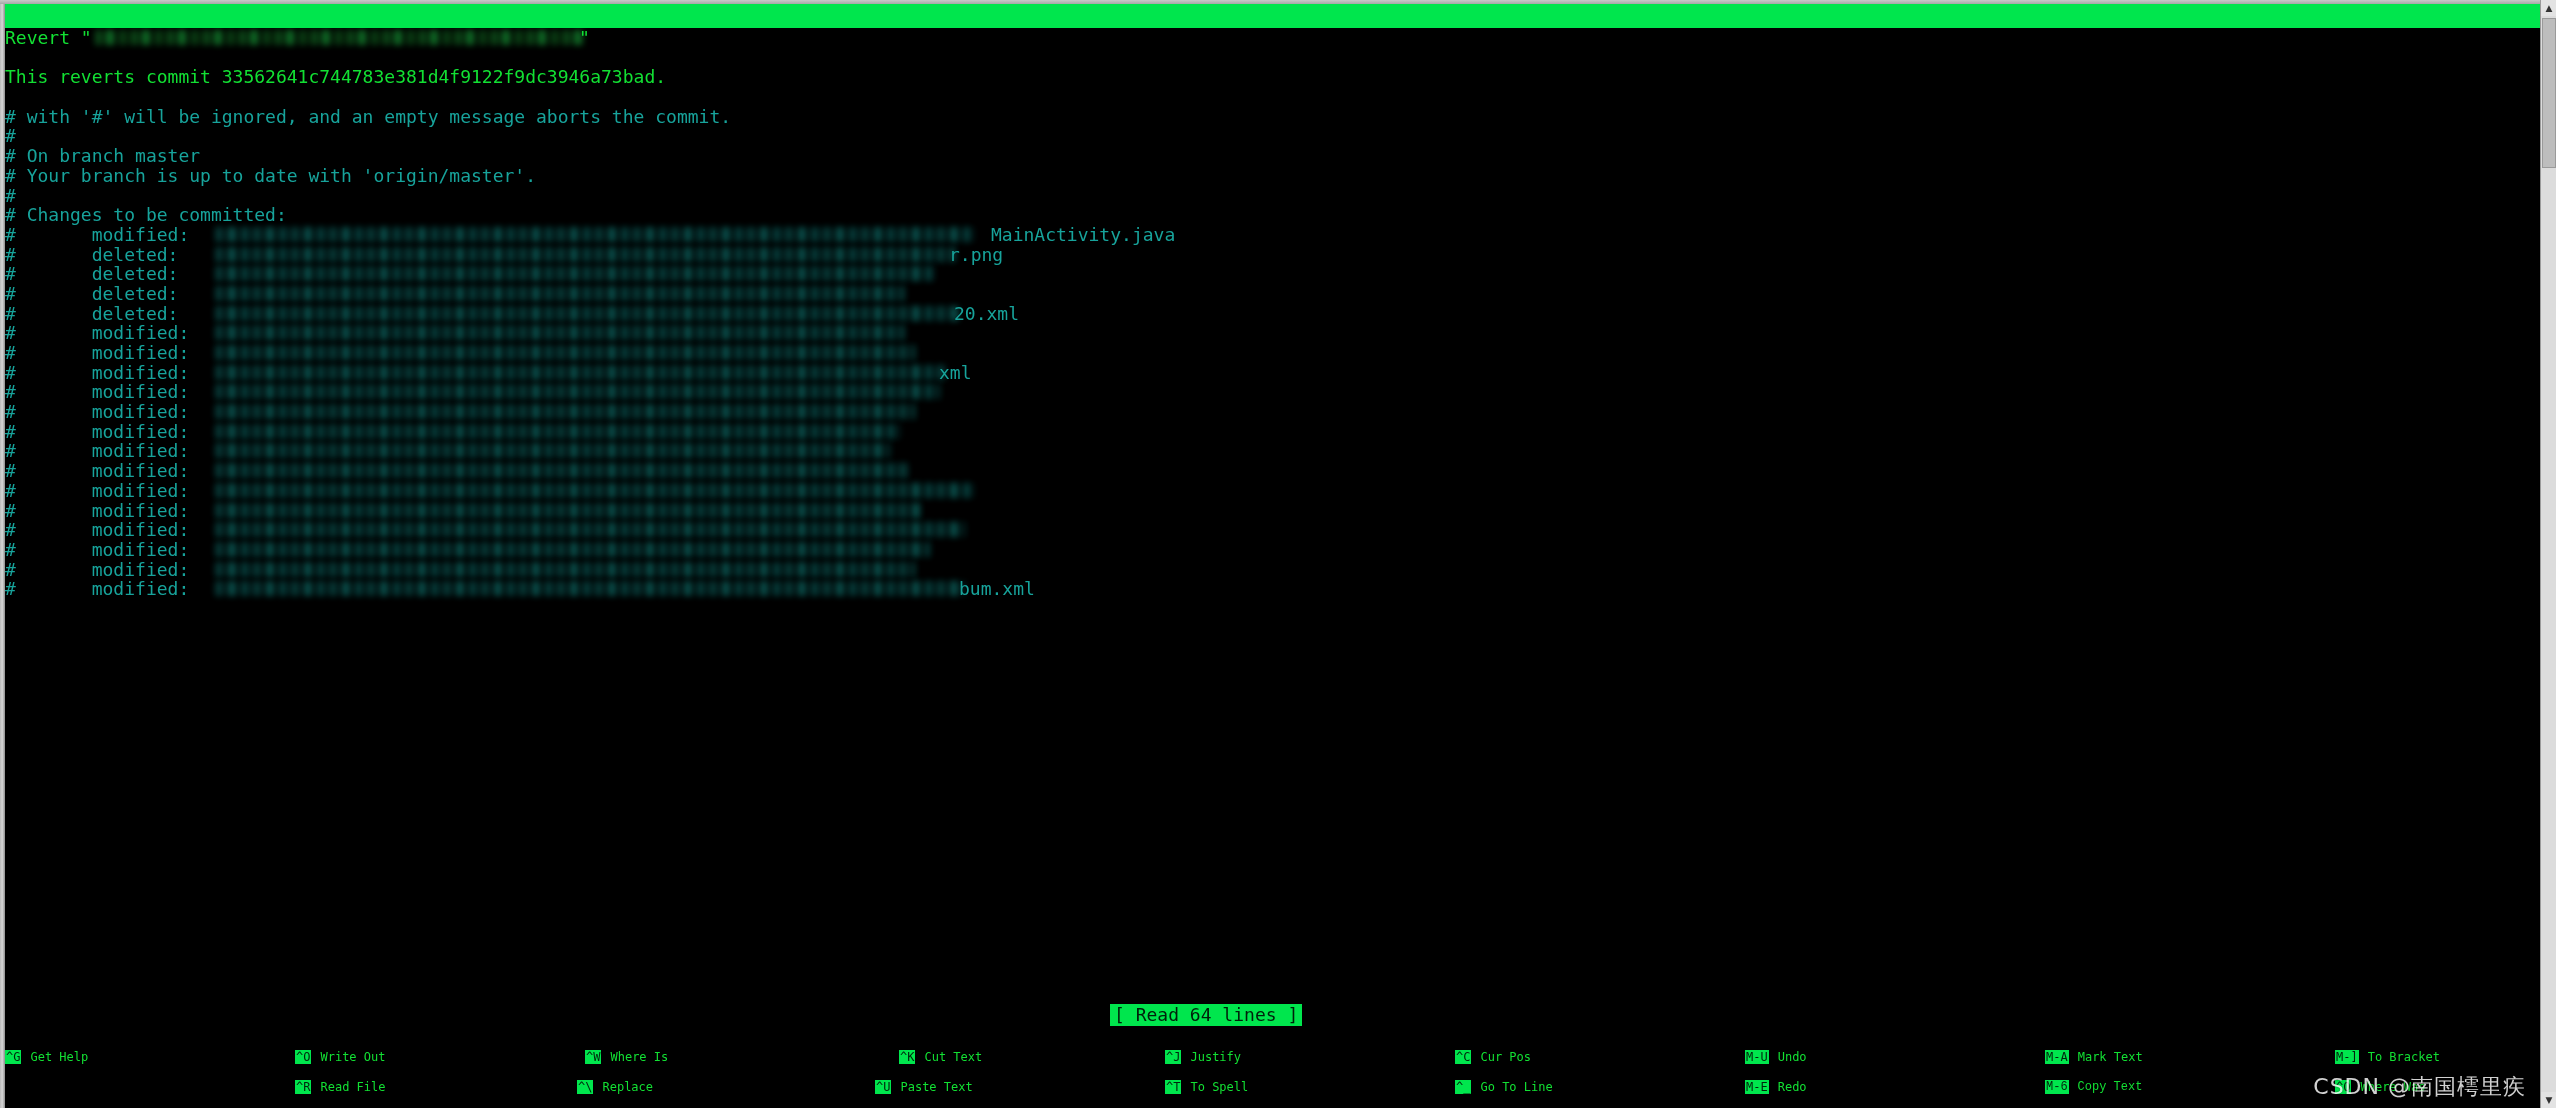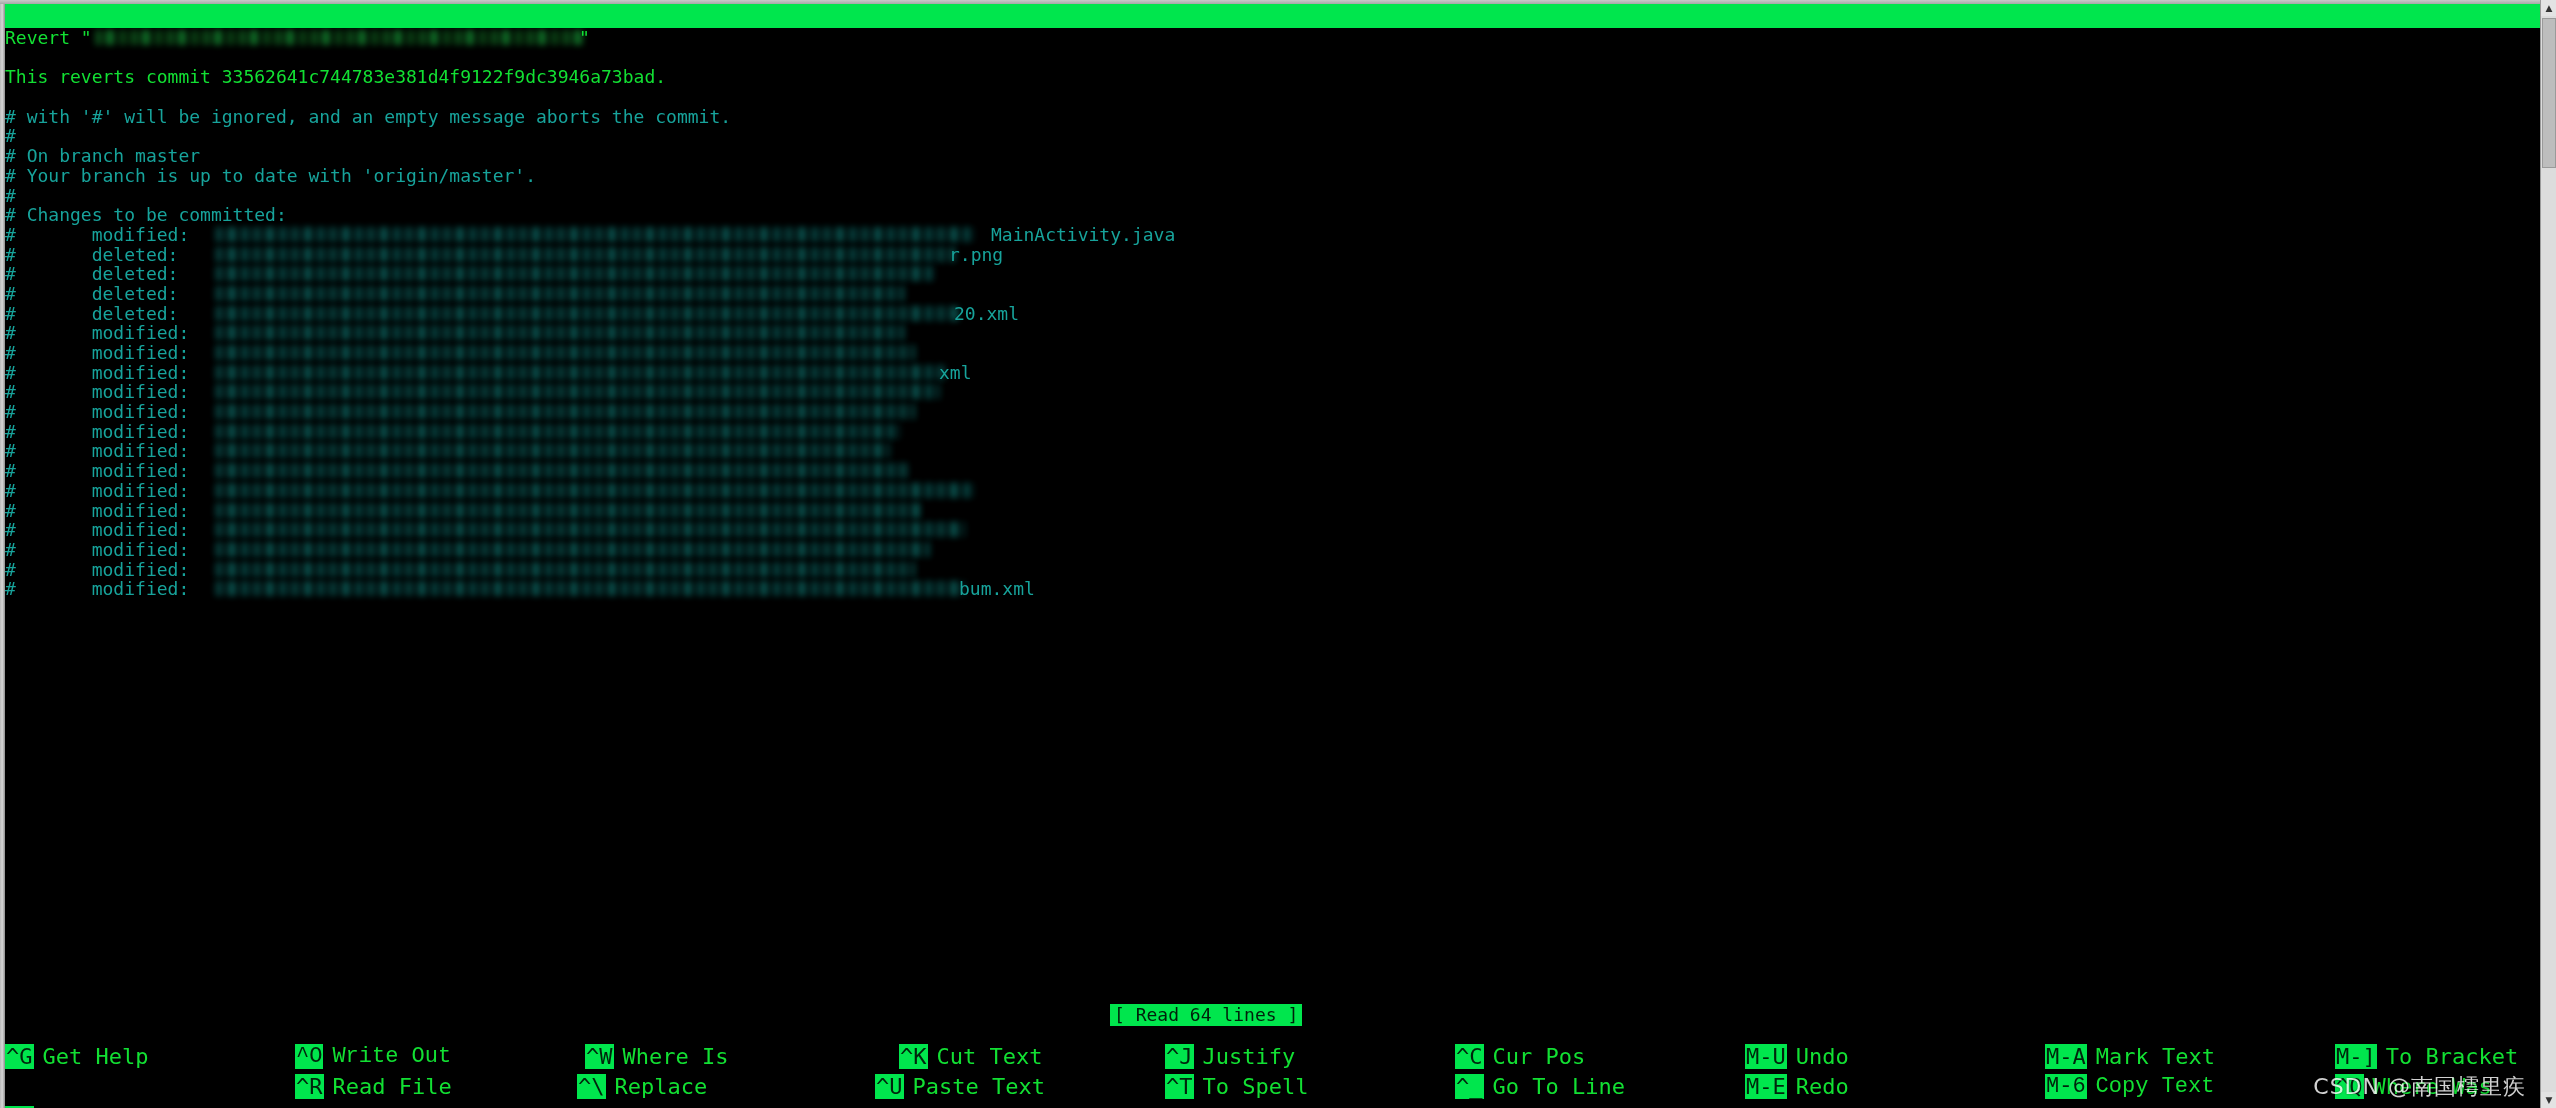--- a/index.html
+++ b/index.html
@@ -156,21 +156,21 @@
   }
   .help-row {
     position: relative;
     height: 30px;
   }
   .help-item {
     position: absolute;
     top: 0;
     height: 30px;
     line-height: 30px;
-    font-size: 22px;
+    font-size: 12px;
     white-space: pre;
     font-family: "DejaVu Sans Mono", "Liberation Mono", monospace;
   }
   .help-key {
     background: #00e64d;
     color: #00240c;
     padding: 0 1px;
   }
   .help-label {
     color: #12e033;
@@ -233,21 +233,21 @@
       <div class="line"><span class="txt c-teal">#       modified:</span><div class="redact teal" style="left: 210px; width: 715px;"></div></div>
       <div class="line"><span class="txt c-teal">#       modified:</span><div class="redact teal" style="left: 210px; width: 700px;"></div></div>
       <div class="line"><span class="txt c-teal">#       modified:</span><div class="redact teal" style="left: 210px; width: 750px;"></div><span class="txt c-teal" style="position: absolute; left: 954px; top: 0px;">bum.xml</span></div>
     </div>
 
   <div class="statusmsg">[ Read 64 lines ]</div>
 
   <div class="helpbar">
     <div class="help-row" id="help-row-1">
         <div class="help-item" style="left: 0px;"><span class="help-key">^G</span><span class="help-label">Get Help</span></div>
-        <div class="help-item" style="left: 290px; font-family: Liberation Mono, monospace;"><span class="help-key">^O</span><span class="help-label">Write Out</span></div>
+        <div class="help-item" style="left: 290px;"><span class="help-key">^O</span><span class="help-label">Write Out</span></div>
         <div class="help-item" style="left: 580px;"><span class="help-key">^W</span><span class="help-label">Where Is</span></div>
         <div class="help-item" style="left: 870px; margin-left: 24px;"><span class="help-key">^K</span><span class="help-label">Cut Text</span></div>
         <div class="help-item" style="left: 1160px;"><span class="help-key">^J</span><span class="help-label">Justify</span></div>
         <div class="help-item" style="left: 1450px;"><span class="help-key">^C</span><span class="help-label">Cur Pos</span></div>
         <div class="help-item" style="left: 1740px;"><span class="help-key">M-U</span><span class="help-label">Undo</span></div>
         <div class="help-item" style="left: 2040px;"><span class="help-key">M-A</span><span class="help-label">Mark Text</span></div>
         <div class="help-item" style="left: 2330px;"><span class="help-key">M-]</span><span class="help-label">To Bracket</span></div>
       </div>
     <div class="help-row" id="help-row-2">
         <div class="help-item" style="left: 0px; margin-top: 32px;"><span class="help-key">^X</span><span class="help-label">Exit</span></div>

